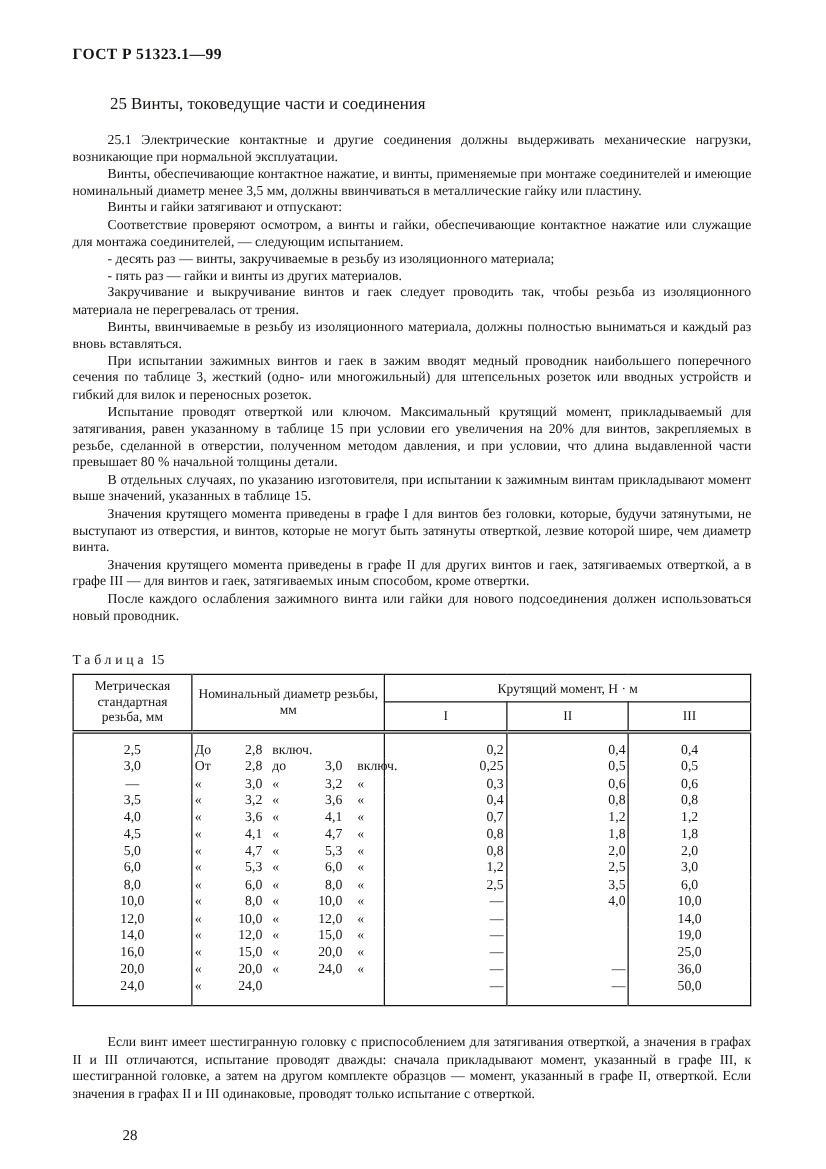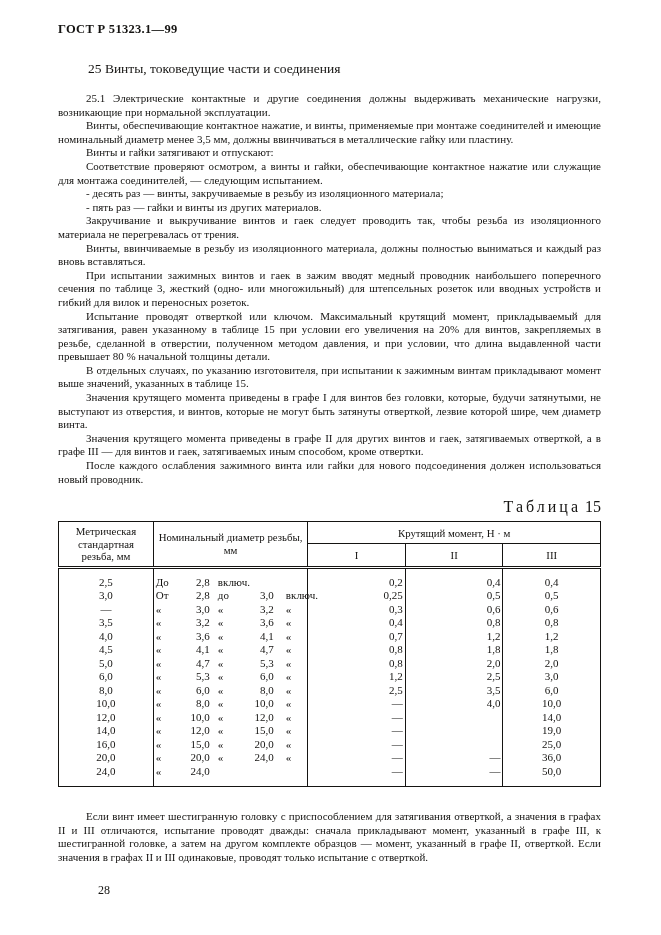--- a/index.html
+++ b/index.html
@@ -3,44 +3,43 @@
 <meta charset="utf-8">
 <style>
   html,body { margin:0; padding:0; }
   body {
     width:661px; height:935px;
     background:#ffffff;
     color:#151412;
     font-family:"Liberation Serif", serif;
     overflow:hidden;
   }
-  .page { padding:22px 60px 0 58px; box-sizing:border-box; }
+  .page { padding:36px 60px 0 58px; box-sizing:border-box; }
 
   .doc-code {
     font-weight:bold;
     font-size:12.5px;
     letter-spacing:0.3px;
     margin:0 0 24px 0;
   }
   .section-title {
     font-weight:normal;
     font-size:13.5px;
     margin:0 0 15px 30px;
   }
   .para {
     margin:0;
     font-size:11px;
     line-height:13.6px;
     text-align:justify;
     text-indent:28px;
   }
   .table-label {
-    margin:12px 0 5px 0;
-    font-size:16px;
-    text-align:right;
+    margin:22px 0 5px 0;
+    font-size:11px;
   }
   .table-label .sp { letter-spacing:3px; }
 
   table.gost {
     width:100%;
     border-collapse:collapse;
     border:1.5px solid #151412;
     table-layout:fixed;
   }
   table.gost th {

